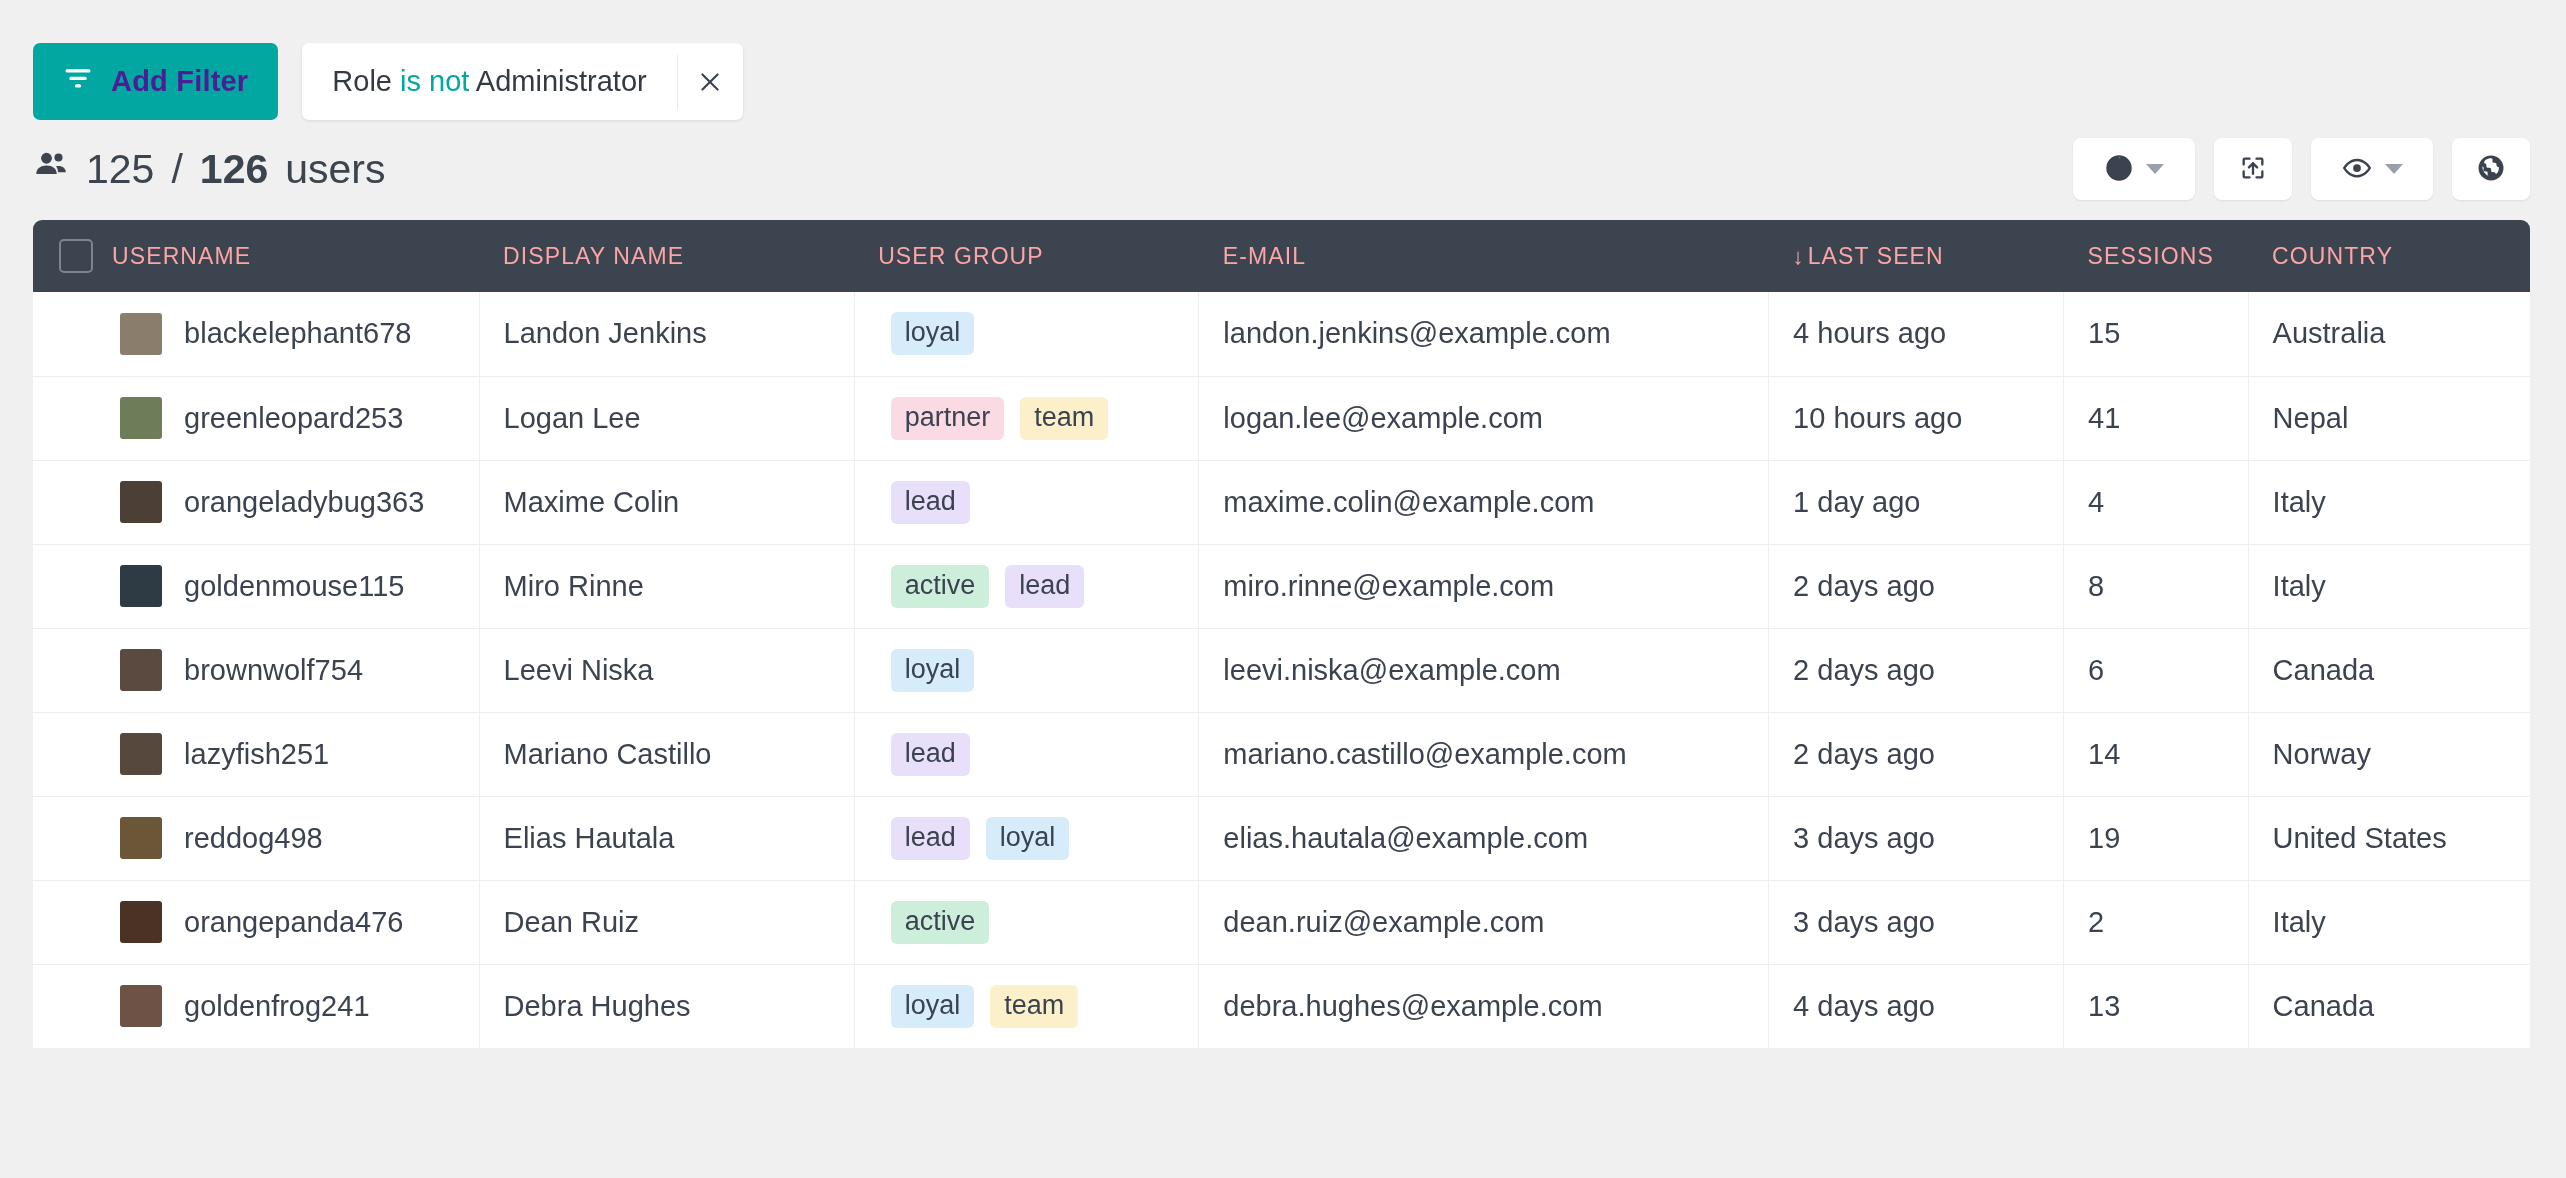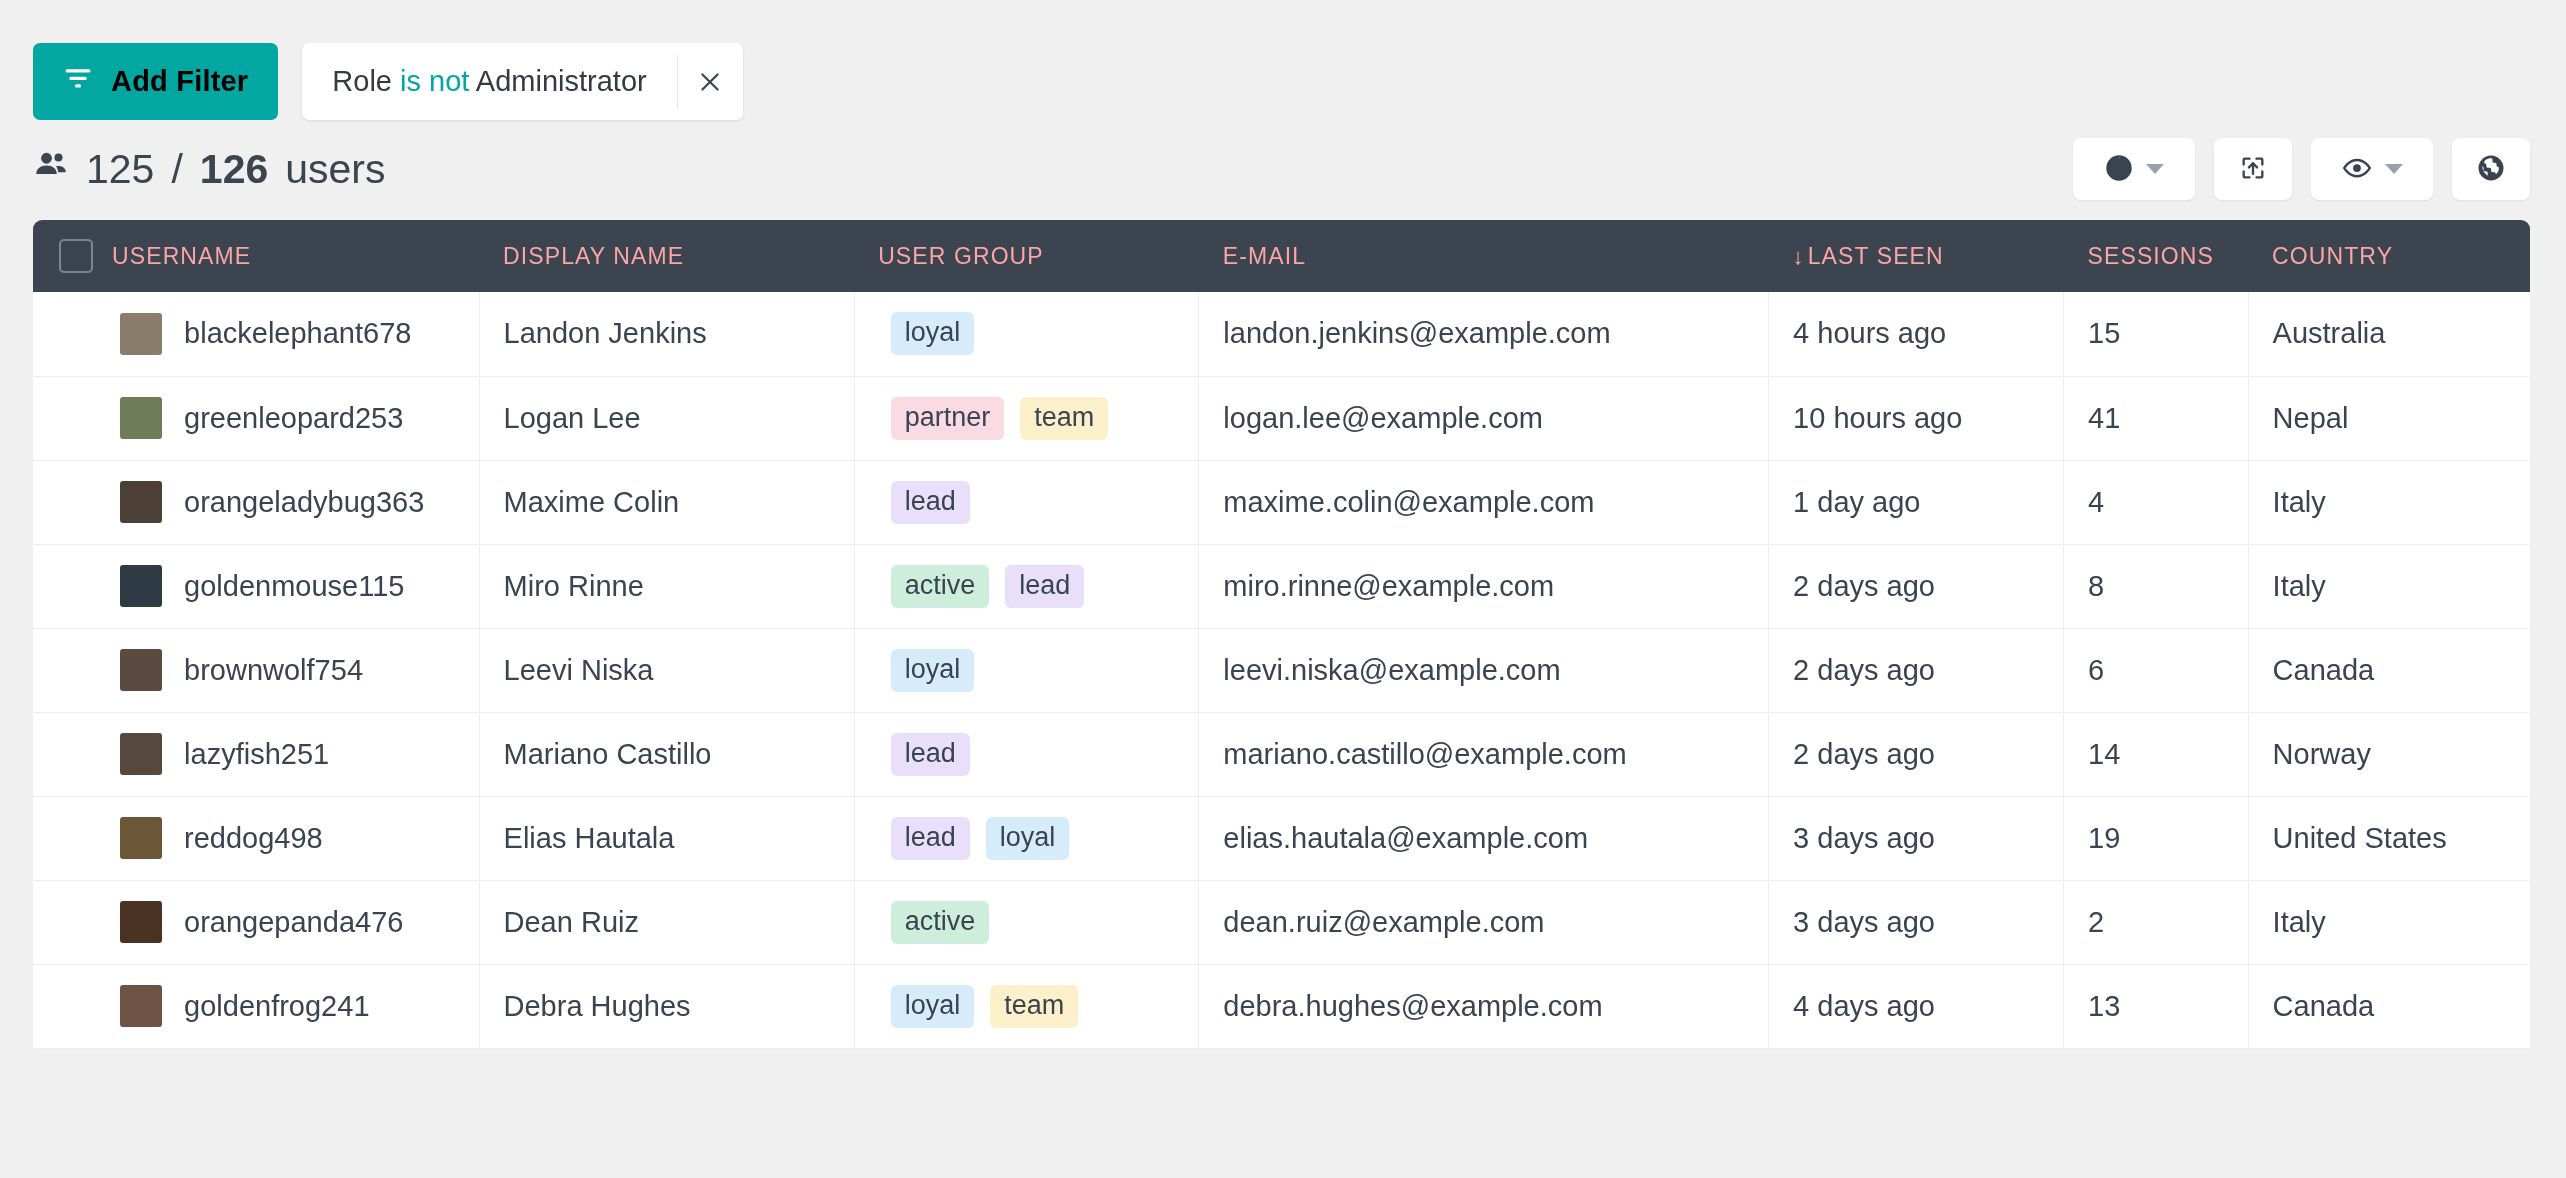--- a/index.html
+++ b/index.html
@@ -17,21 +17,21 @@
     align-items: center;
     padding: 33px 0 0 33px;
     gap: 24px;
     height: 130px;
   }
   .add-filter-btn {
     display: flex;
     align-items: center;
     gap: 18px;
     background: #02a7a2;
-    color: #000000;
+    color: #4c1d95;
     border: none;
     border-radius: 7px;
     height: 77px;
     padding: 0 30px 0 30px;
     font-size: 29px;
     font-weight: bold;
     cursor: pointer;
     font-family: "Liberation Sans", sans-serif;
     letter-spacing: .2px;
   }

